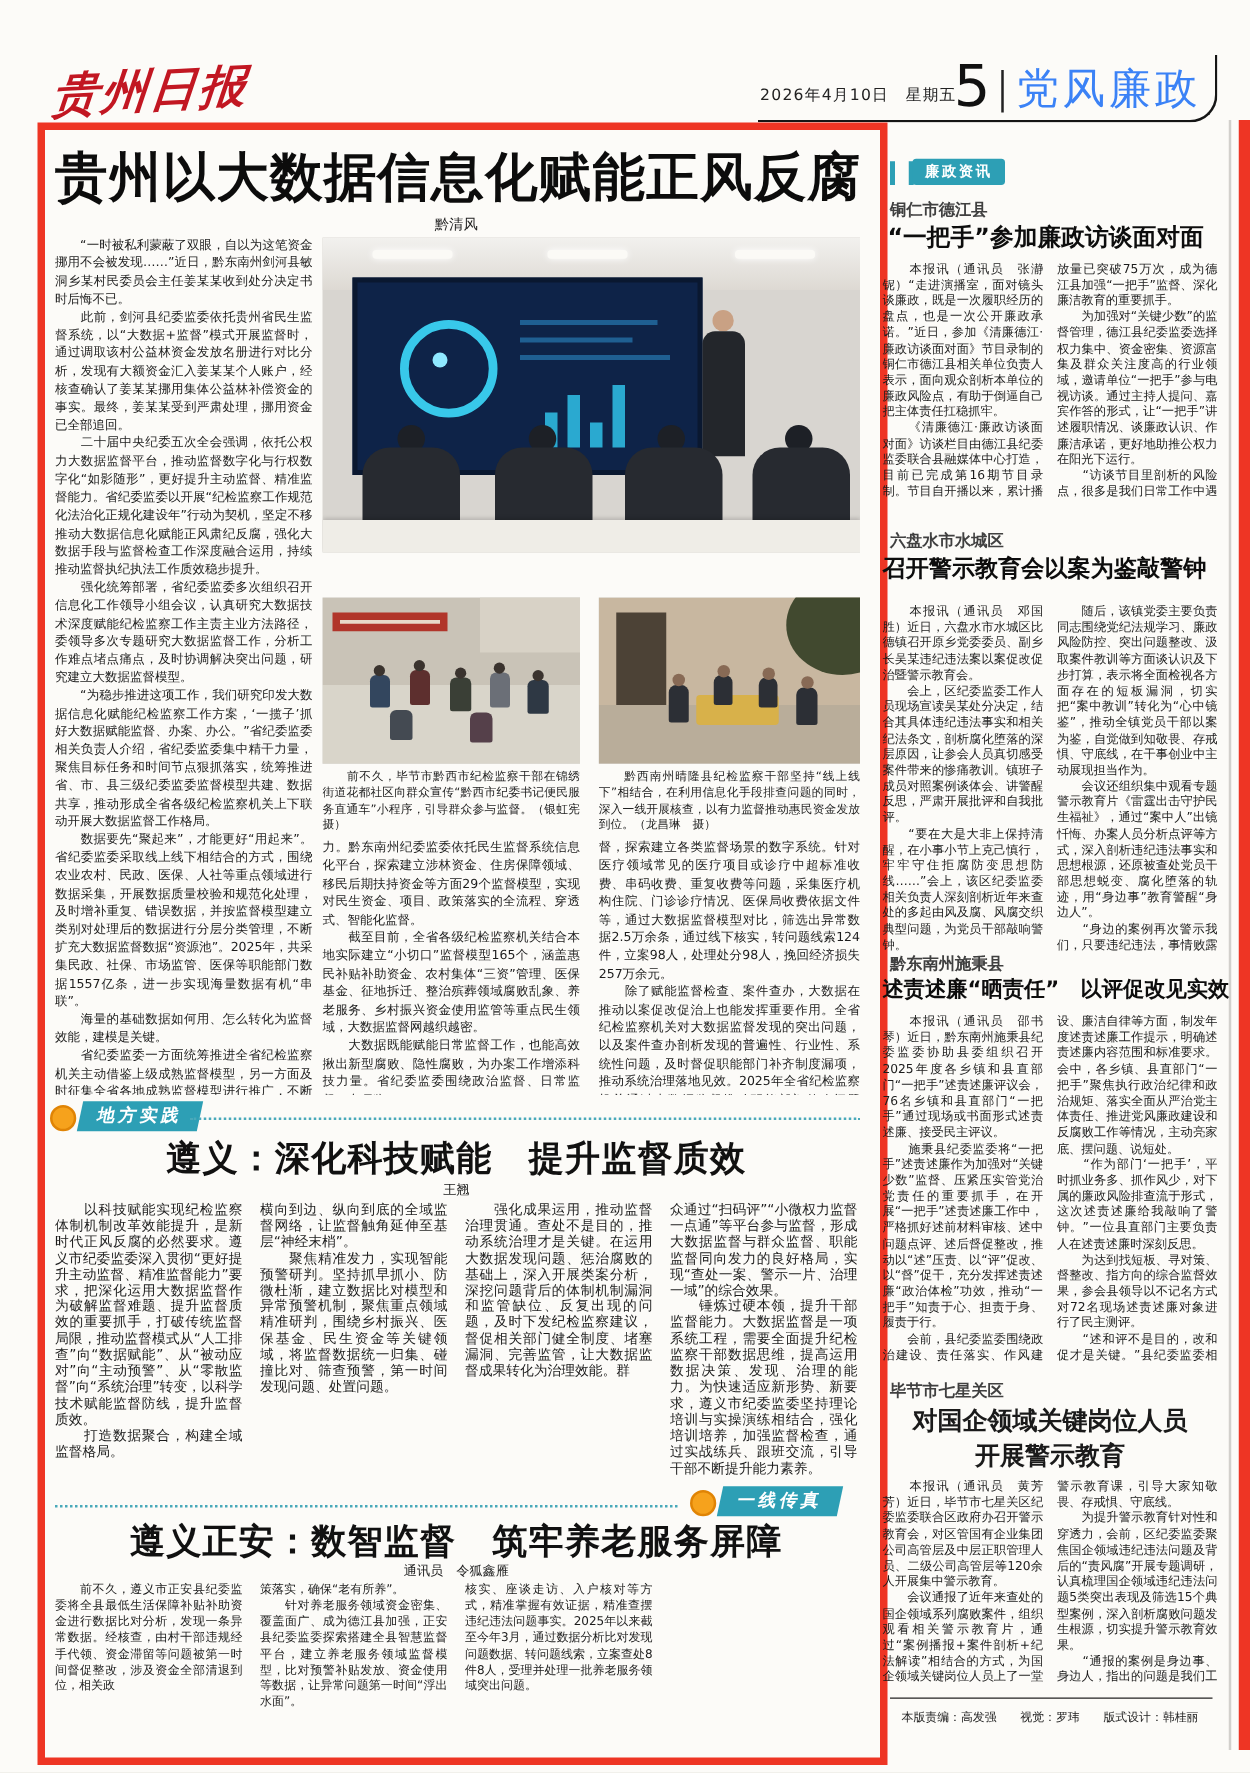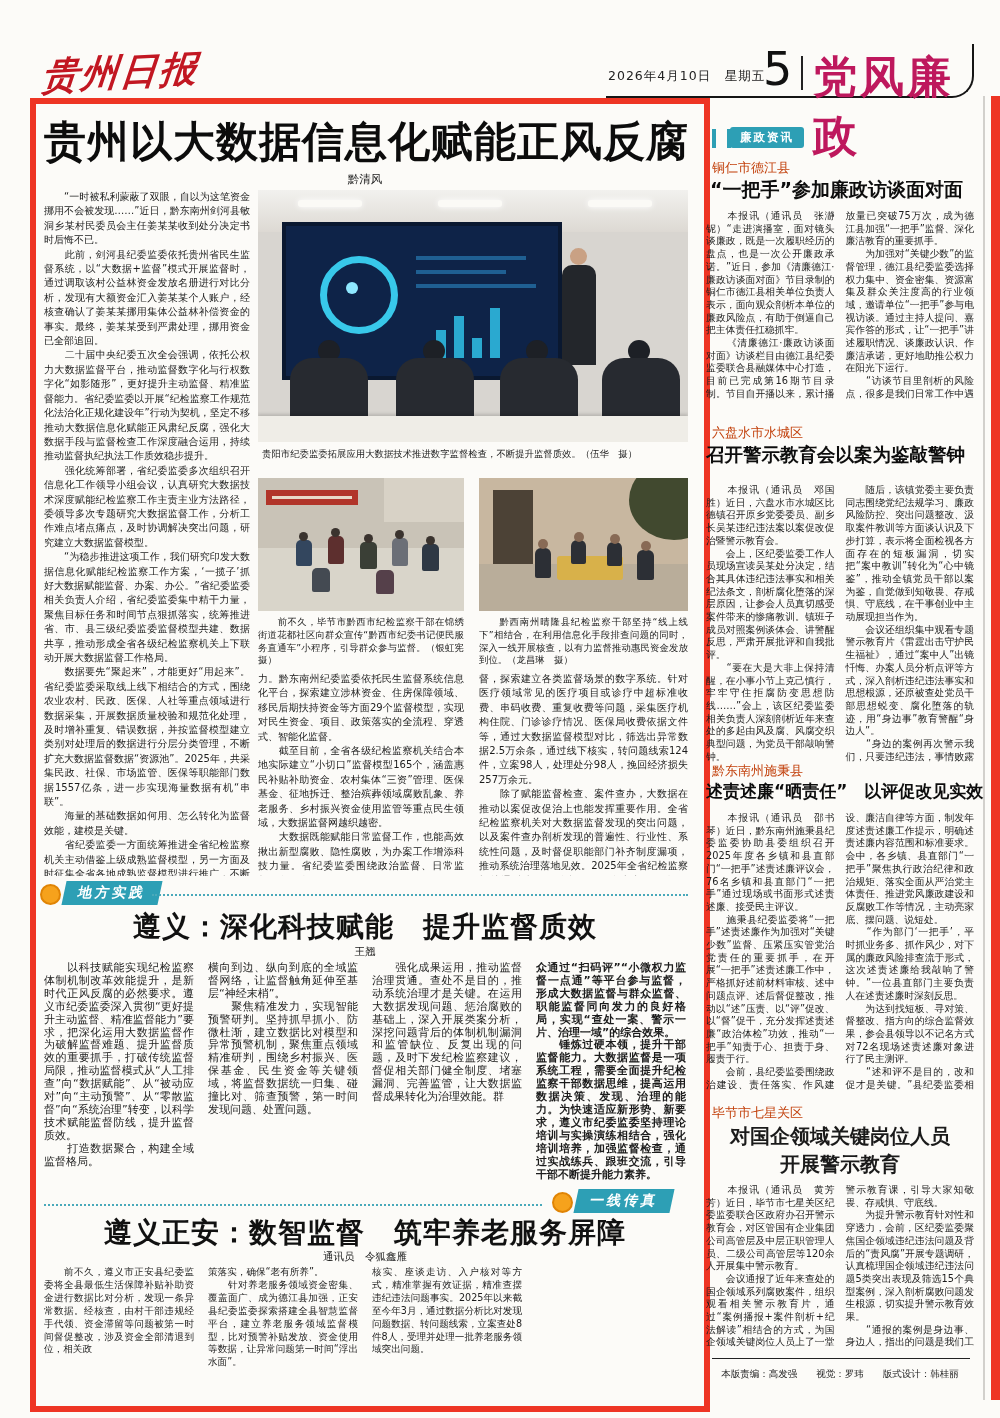--- a/index.html
+++ b/index.html
@@ -5,21 +5,21 @@
   html,body{margin:0;padding:0;background:#e9e7e2;}
   #page{position:relative;width:1000px;height:1418px;background:#fcfbf8;margin:0 auto;overflow:hidden;
         font-family:"DejaVu Sans","Liberation Sans",sans-serif;color:#1a1a1a;}
   .abs{position:absolute;}
   
   #logo{left:42px;top:48px;font-family:"DejaVu Serif","Liberation Serif",serif;font-style:italic;
         font-weight:bold;font-size:37px;color:#c21722;transform:skewX(-8deg) rotate(-3deg);letter-spacing:2px;}
   #dateline{left:608px;top:68px;font-size:12.5px;color:#222;letter-spacing:1px;}
   #pagenum{left:763px;top:42px;font-size:46px;font-weight:400;color:#111;}
   #mast-divider{left:801px;top:56px;width:2px;height:34px;background:#222;}
-  #section-title{left:813px;top:48px;font-size:44px;font-weight:bold;letter-spacing:3px;color:#be185d;}
+  #section-title{left:813px;top:48px;font-size:34px;font-weight:normal;letter-spacing:3px;color:#3b82f6;}
   #mast-bracket{left:606px;top:44px;width:366px;height:52px;border-bottom:2.5px solid #151515;
                 border-right:2.5px solid #151515;border-bottom-right-radius:22px;}
   
   #red-box{left:30px;top:98px;width:668px;height:1302px;border:6px solid #ee3524;background:#fcfbf8;}
   #edge-gutter{left:983px;top:96px;width:1.5px;height:1304px;background:#d2d0cc;}
   #edge-red{left:991px;top:96px;width:9px;height:1304px;background:#ee3524;}
   
   #headline{left:44px;top:114px;width:642px;text-align:center;font-size:42px;font-weight:900;
             color:#0c0c0c;letter-spacing:1px;white-space:nowrap;}
   #main-byline{left:44px;top:172px;width:642px;text-align:center;font-size:11.5px;color:#222;}
@@ -78,29 +78,29 @@
   #sep2{left:44px;top:1204px;width:498px;}
   #dot2{left:552px;top:1192px;}
   #lab2{left:576px;top:1189px;}
   .sec-title{width:642px;left:44px;text-align:center;font-weight:900;font-size:28px;color:#111;
              letter-spacing:1px;white-space:nowrap;}
   #lp-title{top:908px;}
   #lp-byline{left:44px;top:945px;width:642px;text-align:center;font-size:10.5px;}
   #fl-title{top:1214px;}
   #fl-byline{left:44px;top:1250px;width:642px;text-align:center;font-size:10.5px;}
   .fourcol{top:962px;width:150px;height:222px;font-size:11px;line-height:12.9px;}
-  #lp1{left:44px;} #lp2{left:208px;} #lp3{left:372px;} #lp4{left:536px;font-weight:bold;}
+  #lp1{left:44px;} #lp2{left:208px;} #lp3{left:372px;} #lp4{left:536px;}
   .fourcol2{top:1266px;width:150px;height:126px;font-size:9.6px;line-height:12.9px;}
   #fl1{left:44px;} #fl2{left:208px;} #fl3{left:372px;} #fl4{left:536px;}
   
   #rr-bars{left:712px;top:129px;width:11px;height:19px;
            border-left:4px solid #2d9fb5;border-right:4px solid #2d9fb5;}
   #rr-badge{left:730px;top:127px;background:#2d9fb5;color:#fff;font-size:11.5px;font-weight:bold;
             letter-spacing:2px;padding:3px 10px;border-radius:3px;}
-  .kicker{font-size:13px;font-weight:normal;color:#c2410c;}
+  .kicker{font-size:13px;font-weight:bold;color:#404040;}
   .rr-title{width:266px;font-weight:900;color:#0d0d0d;white-space:nowrap;}
   .rr-body{width:268px;font-size:9.8px;line-height:12.7px;text-align:justify;color:#1c1c1c;
            column-count:2;column-gap:11px;column-fill:auto;overflow:hidden;white-space:pre-wrap;}
   #a1-kicker{left:712px;top:159px;} #a1-title{left:710px;top:177px;font-size:19px;}
   #a1-body{left:706px;top:210px;height:196px;}
   #a2-kicker{left:712px;top:424px;} #a2-title{left:706px;top:442px;font-size:18.5px;}
   #a2-body{left:706px;top:484px;height:288px;}
   #a3-kicker{left:712px;top:762px;} #a3-title{left:706px;top:780px;font-size:17px;}
   #a3-body{left:706px;top:812px;height:292px;}
   #a4-kicker{left:712px;top:1104px;}
@@ -159,21 +159,20 @@
     <div class="ph p1-person-head" style="left:60px"></div>
     <div class="ph p1-person-body" style="left:32px"></div>
     <div class="ph p1-person-head" style="left:165px"></div>
     <div class="ph p1-person-body" style="left:138px"></div>
     <div class="ph p1-person-head" style="left:268px"></div>
     <div class="ph p1-person-body" style="left:242px"></div>
     <div class="ph p1-person-head" style="left:370px"></div>
     <div class="ph p1-person-body" style="left:344px"></div>
     <div class="ph p1-desk"></div>
   </div>
-  <div class="abs caption" id="cap1">贵阳市纪委监委拓展应用大数据技术推进数字监督检查，不断提升监督质效。（伍华　摄）</div>
 
   <div class="abs photo" id="photo2">
     <div class="ph p2-bg"></div>
     <div class="ph p2-ground"></div>
     <div class="ph p2-wall"></div>
     <div class="ph p2-banner">
         <i></i>
       </div>
     <div class="ph p2-fig" style="left:38px;top:62px;width:16px;height:26px;background:#33465e"></div>
     <div class="ph p2-head" style="left:41px;top:54px"></div>

